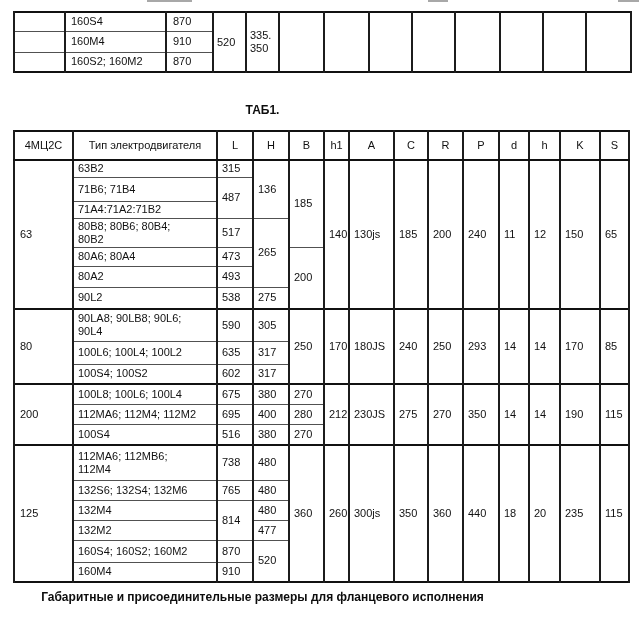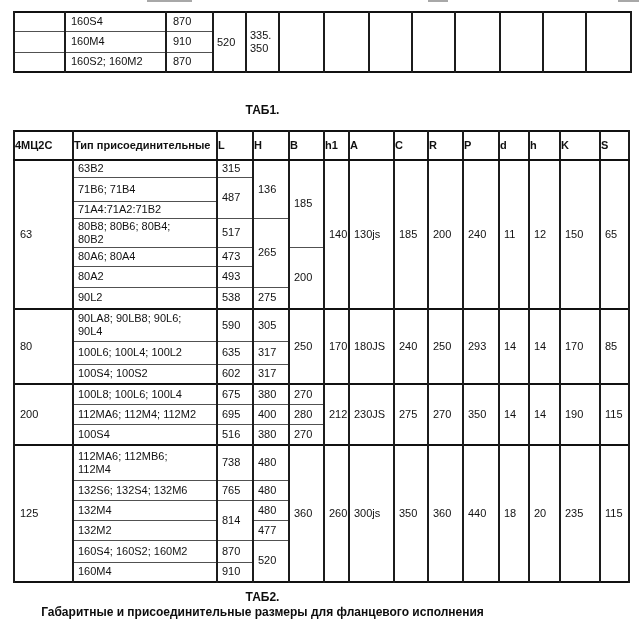--- a/index.html
+++ b/index.html
@@ -6,21 +6,21 @@
   .page{position:relative;width:639px;height:633px;background:#ffffff;overflow:hidden;
         font-family:"Liberation Sans","DejaVu Sans",sans-serif;color:#111;}
   table{border-collapse:collapse;table-layout:fixed;background:#fff;}
   td{border-left:2px solid #1c1c1c;border-right:2px solid #1c1c1c;
      border-top:1px solid #515151;border-bottom:1px solid #515151;
      vertical-align:middle;font-size:11px;line-height:13px;overflow:hidden;
      padding:0;white-space:normal;}
   .tt{position:absolute;left:13px;top:11px;width:617px;border:2px solid #111;}
   .mt{position:absolute;left:13px;top:130px;width:615px;border:2px solid #111;}
   tr.bs>td{border-top:2px solid #111;}
-  tr.hdr>td{border-bottom:2px solid #111;font-weight:bold;}
+  tr.hdr>td{border-bottom:2px solid #111;font-weight:normal;text-align:center;}
   td.t{text-align:left;padding:1px 19px 1px 4px;}
   td.n{text-align:left;padding:1px 1px 1px 4px;}
   td.g{text-align:left;padding-left:5px;}
   td.c{padding:0;}
   .tt td.t{padding-left:5px;}
   .tt td.n{padding-left:6px;}
   .tt td.m{padding-left:3px;text-align:left;}
   .cap{position:absolute;left:0;width:525px;text-align:center;font-weight:bold;
        font-size:12px;line-height:15px;color:#0d0d0d;}
   .cap1{top:103px;}
@@ -101,21 +101,21 @@
         <col style="width:35px">
       <col style="width:36px">
         <col style="width:30px">
         <col style="width:31px">
       <col style="width:40px">
         <col style="width:29px">
     </colgroup>
     <tbody>
         <tr class="hdr" style="height:29px">
       <td>4МЦ2С</td>
-      <td>Тип присоединительные</td>
+      <td>Тип электродвигателя</td>
       <td>L</td>
       <td>H</td>
       <td>B</td>
       <td>h1</td>
       <td>A</td>
       <td>C</td>
       <td>R</td>
       <td>P</td>
       <td>d</td>
       <td>h</td>
@@ -258,17 +258,16 @@
       <td class="n" rowspan="2">520</td>
     </tr>
     <tr style="height:20px">
       <td class="t">160M4</td>
       <td class="n">910</td>
     </tr>
   </tbody>
     </table>
 
   <div class="cap cap2">
-    <div>ТАБ2.</div>
     <div>Габаритные и присоединительные размеры для фланцевого исполнения</div>
   </div>
 
 </div>
 
 </body></html>

